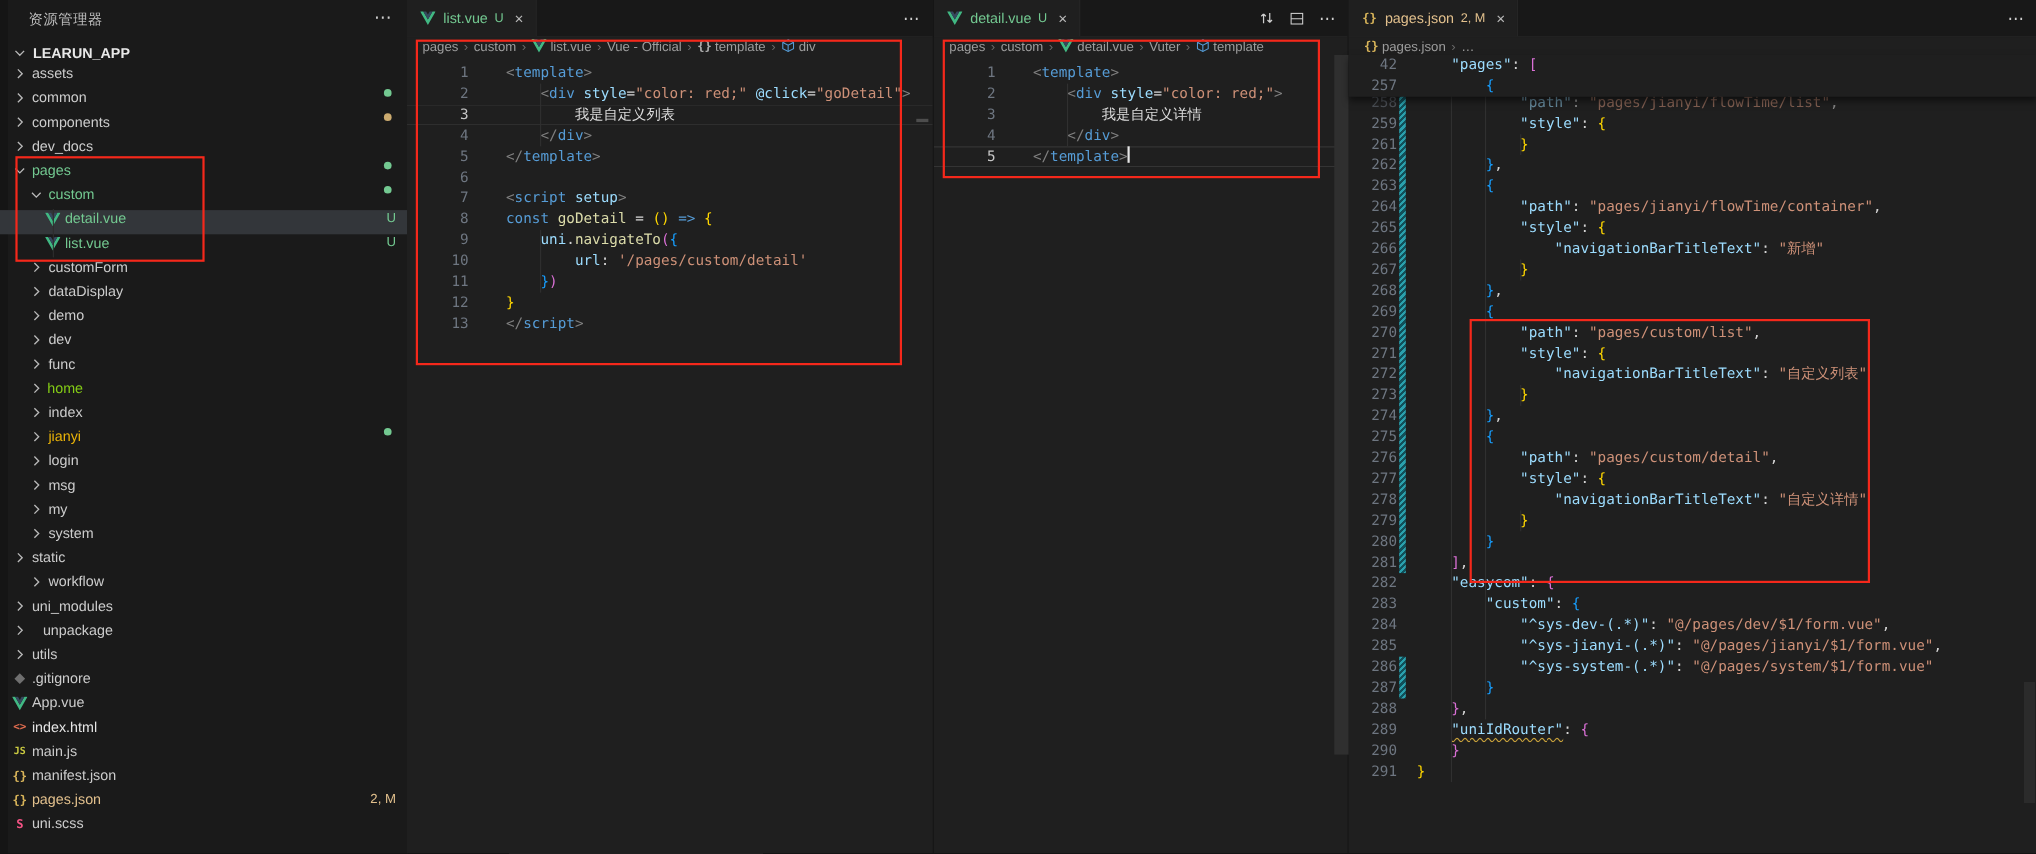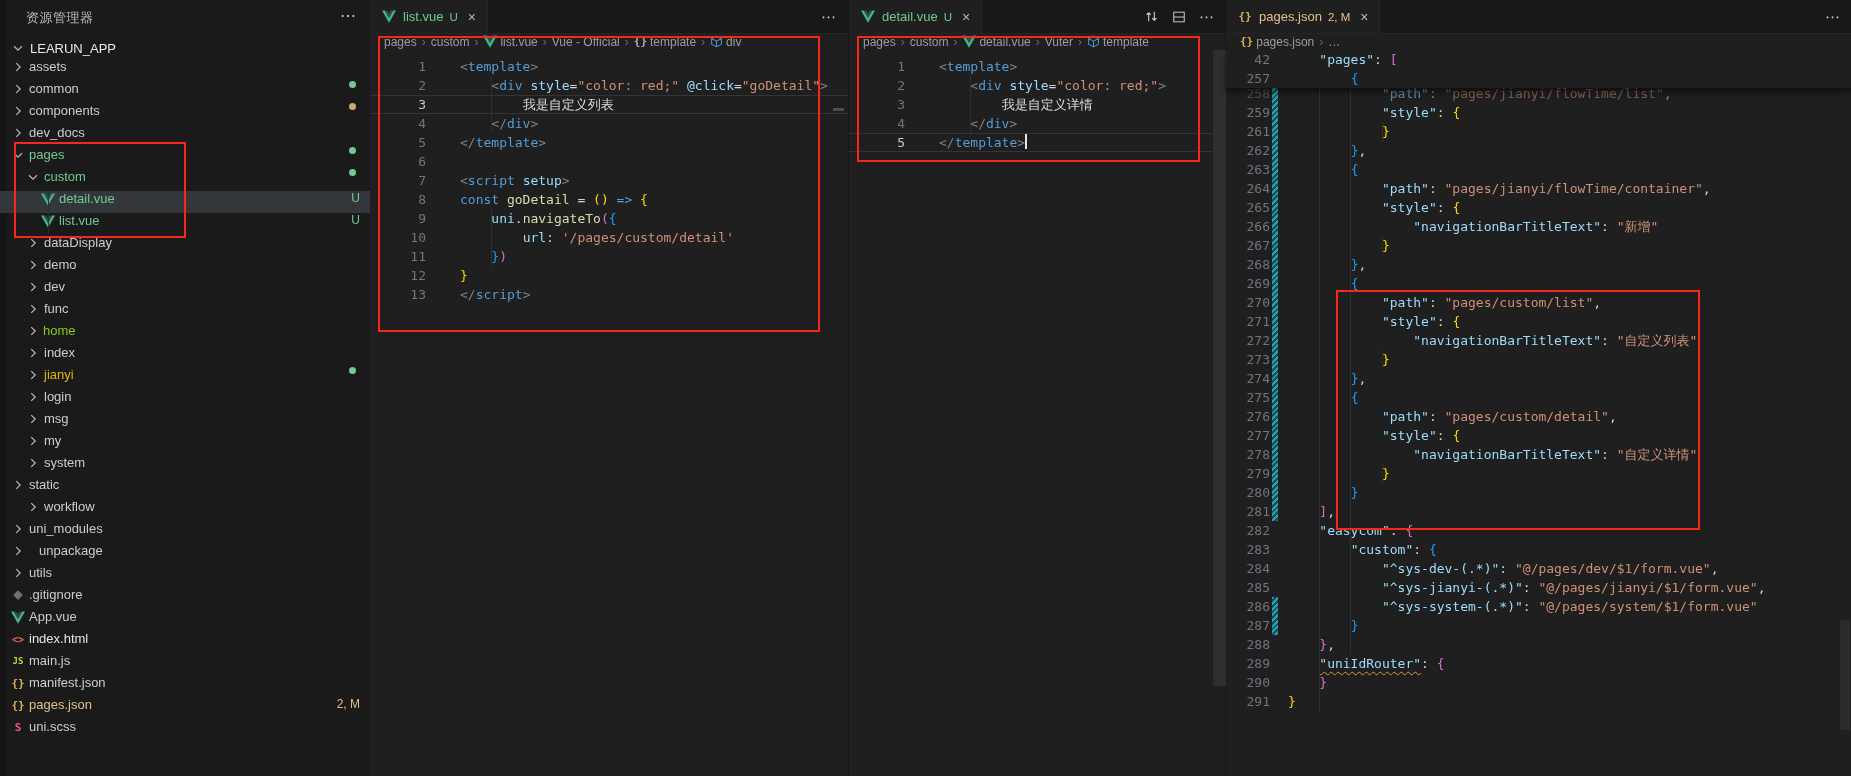--- a/index.html
+++ b/index.html
@@ -5,21 +5,21 @@
   html,body{margin:0;padding:0;background:#101010;}
   .screen{position:relative;width:1851px;height:776px;background:#1f1f1f;overflow:hidden;
           font-family:"Liberation Sans",sans-serif;color:#cccccc;font-size:13px;}
   
   .sidebar{position:absolute;left:0;top:0;width:370px;height:776px;background:#1a1a1a;border-right:1px solid #2a2a2a;}
   .edge-strip{position:absolute;left:0;top:0;width:7px;height:776px;background:#151515;}
   .sb-header{position:absolute;left:26px;top:9px;color:#bdbdbd;letter-spacing:.5px;}
   .sb-more{position:absolute;right:14px;top:6px;color:#cfcfcf;font-size:16px;cursor:default;}
   .proj-row{position:absolute;left:0;top:37px;height:22px;width:100%;display:flex;align-items:center;}
   .proj-row .chev{margin-left:10px;}
-  .proj-name{font-weight:normal;color:#e8e8e8;margin-left:4px;}
+  .proj-name{font-weight:bold;color:#e8e8e8;margin-left:4px;}
   .tree{position:absolute;left:0;top:59px;width:100%;}
   .trow{position:relative;height:22px;display:flex;align-items:flex-start;width:100%;}
   .trow.sel{background:#33363a;}
   .tlabel{white-space:nowrap;}
   .tbadge-r{position:absolute;right:10px;font-size:12px;}
   .tdot{position:absolute;right:14px;width:7px;height:7px;border-radius:50%;}
   .tree-guide{position:absolute;width:1px;background:#2e2e2e;}
   .chev{display:inline-flex;width:16px;height:16px;align-items:center;justify-content:center;flex:none;}
   .ficon{display:inline-flex;width:16px;height:16px;align-items:center;justify-content:center;flex:none;font-family:"DejaVu Sans Mono",monospace;}
   
@@ -159,20 +159,29 @@
           <span class="tlabel" style="margin-left:3px;color:#73c991;">list.vue</span>
           <span class="tbadge-r" style="color:#73c991;">U</span>
         </div>
         <div class="trow">
           <span style="width:25px;flex:none;"></span>
           <span class="chev">
             <svg width="14" height="14" viewBox="0 0 16 16">
               <path d="M6 3.5 10.5 8 6 12.5" stroke="#b8b8b8" stroke-width="1.4" fill="none"></path>
             </svg>
           </span>
+          <span class="tlabel" style="margin-left:3px;color:#cccccc;">customForm</span>
+        </div>
+        <div class="trow">
+          <span style="width:25px;flex:none;"></span>
+          <span class="chev">
+            <svg width="14" height="14" viewBox="0 0 16 16">
+              <path d="M6 3.5 10.5 8 6 12.5" stroke="#b8b8b8" stroke-width="1.4" fill="none"></path>
+            </svg>
+          </span>
           <span class="tlabel" style="margin-left:3px;color:#cccccc;">dataDisplay</span>
         </div>
         <div class="trow">
           <span style="width:25px;flex:none;"></span>
           <span class="chev">
             <svg width="14" height="14" viewBox="0 0 16 16">
               <path d="M6 3.5 10.5 8 6 12.5" stroke="#b8b8b8" stroke-width="1.4" fill="none"></path>
             </svg>
           </span>
           <span class="tlabel" style="margin-left:3px;color:#cccccc;">demo</span>

